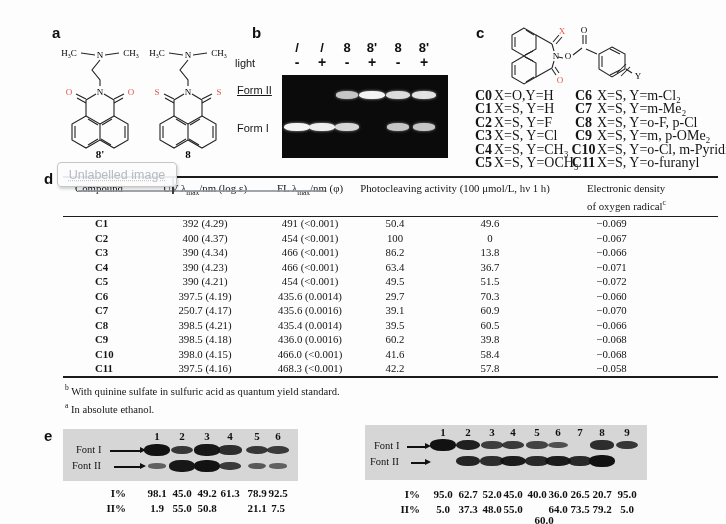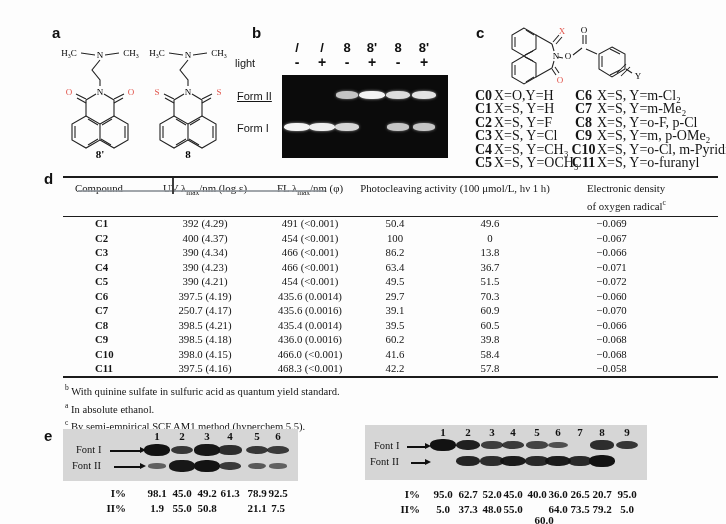--- a/index.html
+++ b/index.html
@@ -93,21 +93,21 @@
     <text x="164" y="14" font-size="9" text-anchor="middle">CH₃</text>
     <text x="133" y="53" font-size="9" text-anchor="middle">N</text>
     <text x="102" y="53" font-size="9" text-anchor="middle" fill="#e0534a">S</text>
     <text x="164" y="53" font-size="9" text-anchor="middle" fill="#e0534a">S</text>
 
     <text x="45" y="116" font-size="11" font-weight="bold" text-anchor="middle">8'</text>
     <text x="133" y="116" font-size="11" font-weight="bold" text-anchor="middle">8</text>
   </svg>
 
   <div class="bside" style="left:235px;top:57px;">light</div>
-  <div class="bside" style="left:237px;top:90px;text-decoration:underline;">Form II</div>
+  <div class="bside" style="left:237px;top:84px;text-decoration:underline;">Form II</div>
   <div class="bside" style="left:237px;top:122px;">Form I</div>
   <div id="gelB">
       <div class="wband" style="left: 2px; top: 47.75px; width: 26px; height: 8.5px; opacity: 1;"></div>
       <div class="wband" style="left: 27.2px; top: 47.8375px; width: 25.6px; height: 8.325px; opacity: 0.975;"></div>
       <div class="wband" style="left: 53.6px; top: 16.45px; width: 22.8px; height: 7.1px; opacity: 0.8;"></div>
       <div class="wband" style="left: 53px; top: 48.1875px; width: 24px; height: 7.625px; opacity: 0.875;"></div>
       <div class="wband" style="left: 77px; top: 15.75px; width: 26px; height: 8.5px; opacity: 1;"></div>
       <div class="wband" style="left: 103.8px; top: 16.1px; width: 24.4px; height: 7.8px; opacity: 0.9;"></div>
       <div class="wband" style="left: 104.6px; top: 48.45px; width: 22.8px; height: 7.1px; opacity: 0.8;"></div>
       <div class="wband" style="left: 129.6px; top: 16.0125px; width: 24.8px; height: 7.975px; opacity: 0.925;"></div>
@@ -292,25 +292,27 @@
           <td class="c2">468.3 (&lt;0.001)</td>
           <td class="c3">42.2</td>
           <td class="c4">57.8</td>
           <td class="c5">−0.058</td>
         </tr>
       </tbody>
   </table>
   <div class="abs" id="footnotes" style="left:65px;top:381px;">
       <div class="fnote"><sup>b</sup> With quinine sulfate in sulfuric acid as quantum yield standard.</div>
       <div class="fnote"><sup>a</sup> In absolute ethanol.</div>
-      <div class="fnote"><sup>c</sup> By semi-empirical SCF AM1 method (hyperchem 5.5).</div>
     </div>
 
   <div id="strike"></div>
   <div id="ttail"></div>
+  <div id="tooltip">
+      <span>Unlabelled image</span>
+    </div>
 
   <div class="dgel" id="gelE" style="left:63px;top:429px;width:235px;height:52px;">
       <span class="gnum" style="left: 84px; top: 1px;">1</span>
       <div class="dband" style="left: 81px; top: 15.25px; width: 26px; height: 11.5px; opacity: 1;"></div>
       <div class="dband" style="left: 84.96px; top: 34.11px; width: 18.08px; height: 5.78px; opacity: 0.604;"></div>
       <span class="gnum" style="left: 109px; top: 1px;">2</span>
       <div class="dband" style="left: 107.8px; top: 16.55px; width: 22.4px; height: 8.9px; opacity: 0.82;"></div>
       <div class="dband" style="left: 106.225px; top: 31.4125px; width: 25.55px; height: 11.175px; opacity: 0.9775;"></div>
       <span class="gnum" style="left: 134px; top: 1px;">3</span>
       <div class="dband" style="left: 131.225px; top: 15.4125px; width: 25.55px; height: 11.175px; opacity: 0.9775;"></div>

